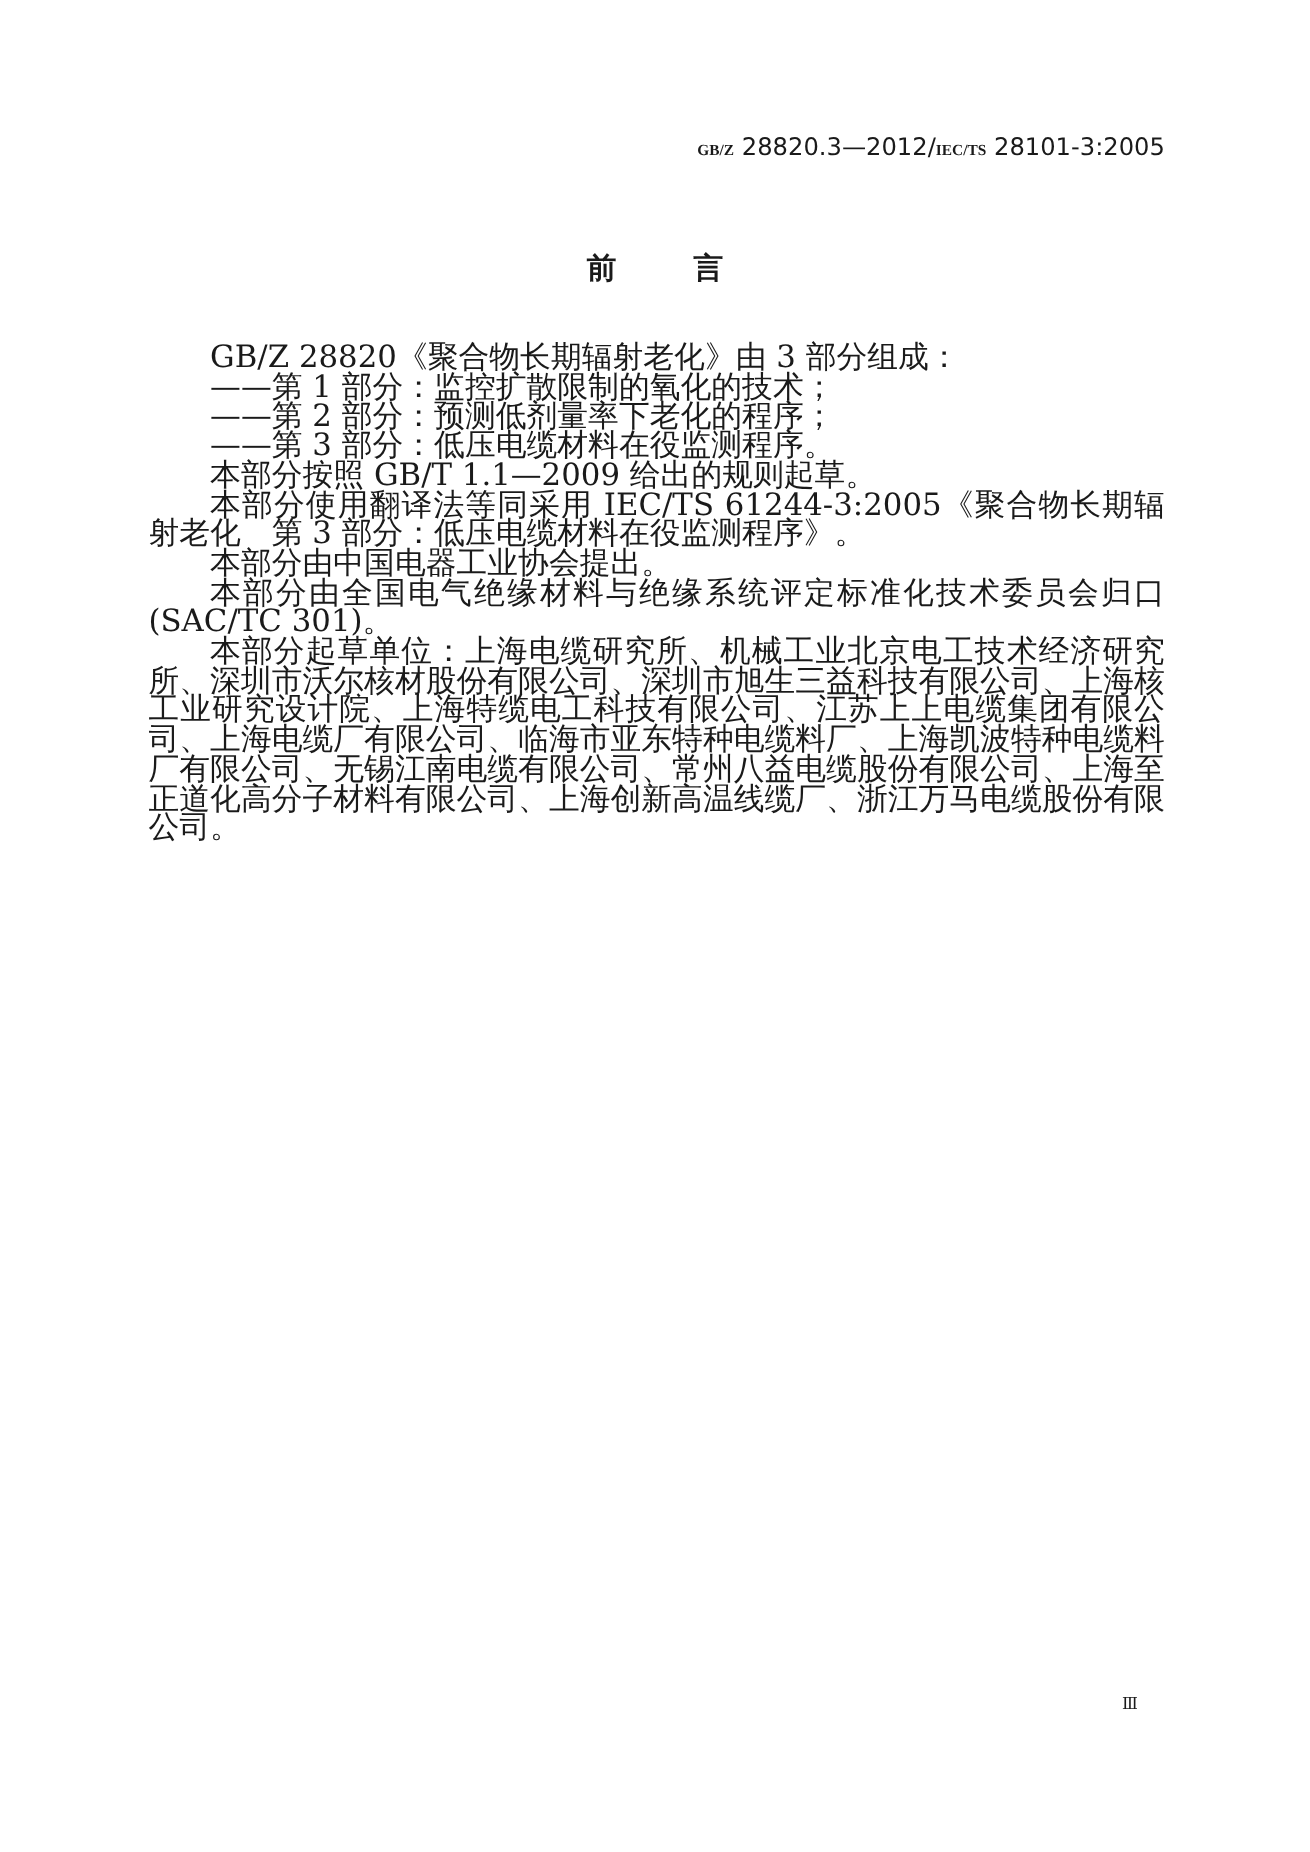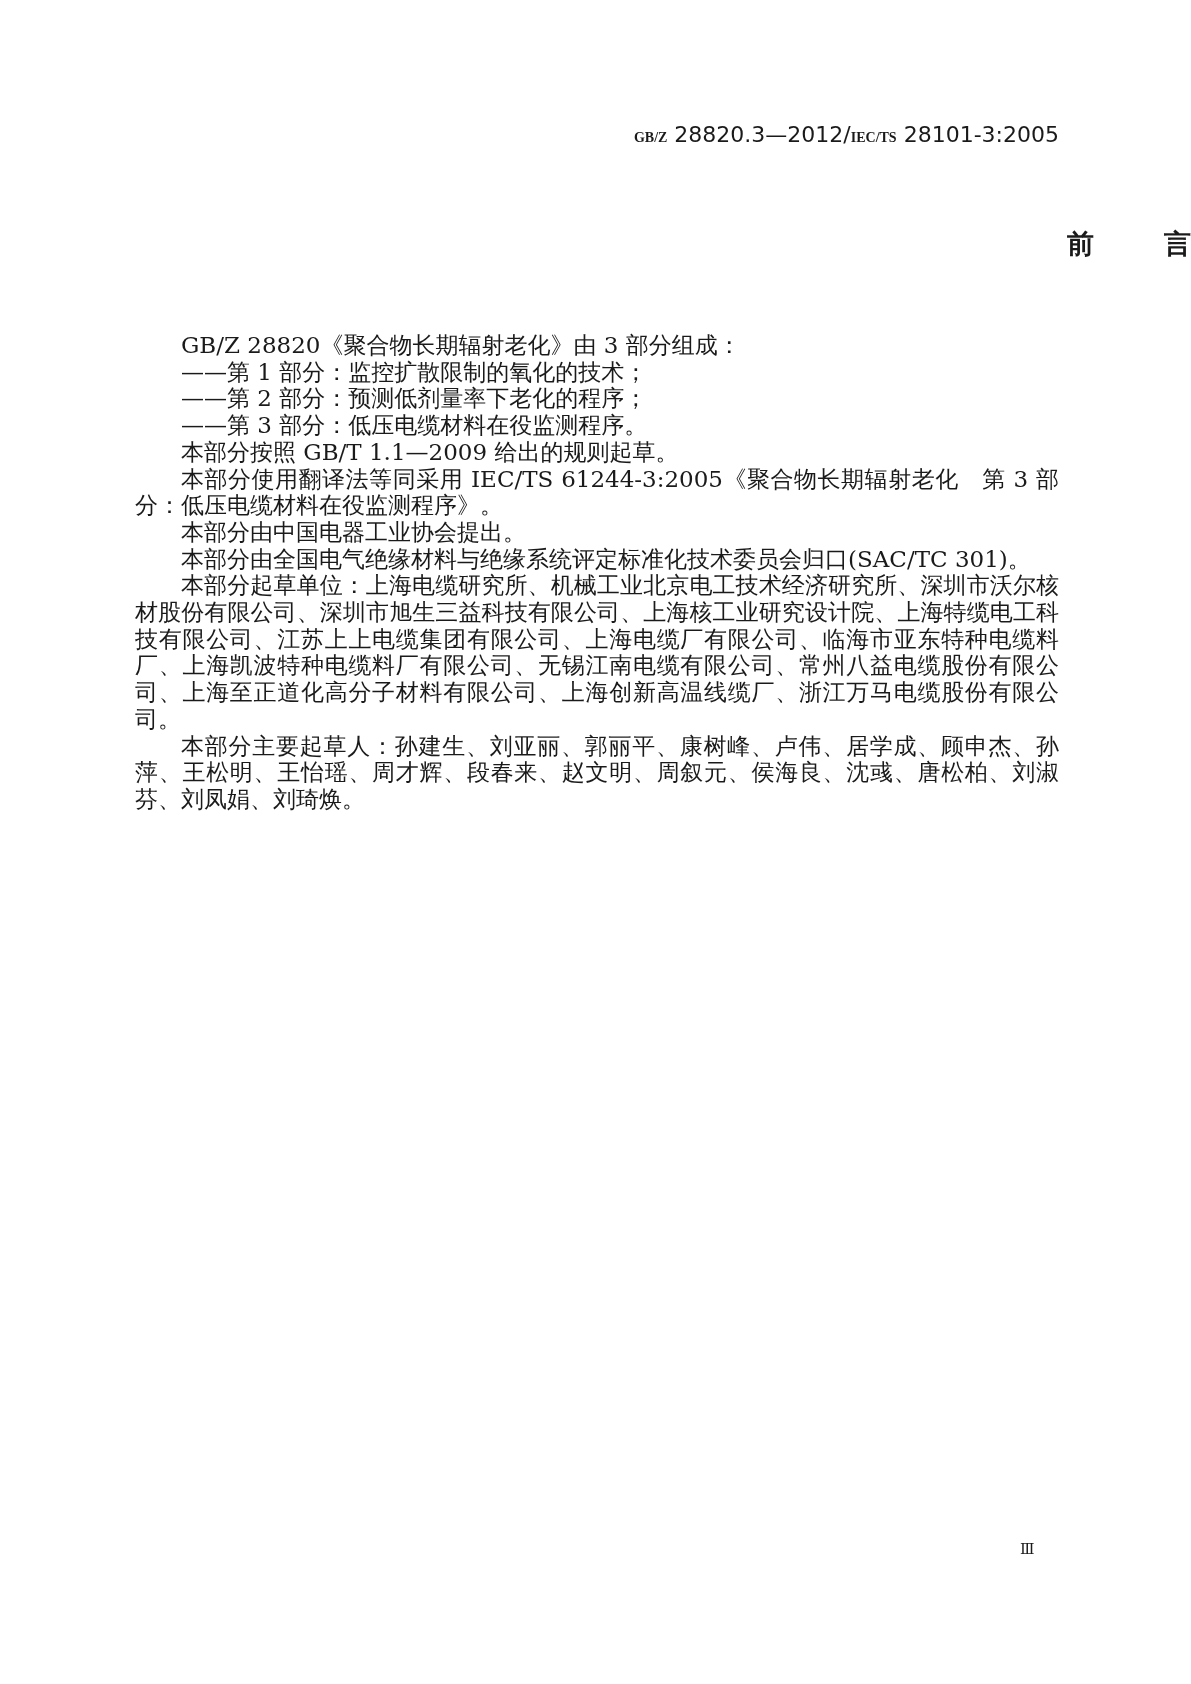--- a/index.html
+++ b/index.html
@@ -1,26 +1,26 @@
 <!DOCTYPE html>
 <html><head>
   <meta charset="utf-8">
   <style>
     html, body { margin: 0; padding: 0; background: #ffffff; }
     body { width: 1191px; height: 1684px; position: relative; overflow: hidden;
            font-family: "DejaVu Serif", "Liberation Serif", serif; color: #1a1a1a; }
     .header { position: absolute; top: 122px; right: 132px; font-size: 18px; white-space: nowrap; }
     .header .b { font-family: "Liberation Serif", serif; font-weight: bold; font-size: 14px; }
     .header .n { font-family: "DejaVu Sans", sans-serif; font-size: 22px; }
-    .title { position: absolute; top: 226px; left: 0; width: 1191px; text-align: right;
+    .title { position: absolute; top: 226px; left: 0; width: 1191px; text-align: center;
              font-family: "DejaVu Sans", sans-serif; font-weight: bold; font-size: 27px; letter-spacing: 0; }
     .title span { display: inline-block; }
     .title .gap { width: 70px; }
-    .content { position: absolute; top: 332px; left: 135px; width: 924px;
-               font-size: 23px; line-height: 26.7px; text-align: justify; }
+    .content { position: absolute; top: 312px; left: 135px; width: 924px;
+               font-size: 28px; line-height: 26.7px; text-align: justify; }
     .content p { margin: 0; text-indent: 2em; }
     .page-num { position: absolute; top: 1540px; left: 1020px; font-size: 15px;
                 font-family: "DejaVu Serif", serif; }
   </style>
 </head>
 <body>
 
 <div class="header">
   <span class="b">GB/Z</span><span class="n"> 28820.3—2012/</span><span class="b">IEC/TS</span><span class="n"> 28101-3:2005</span>
 </div>
@@ -32,16 +32,15 @@
 <div class="content">
   <p>GB/Z 28820《聚合物长期辐射老化》由 3 部分组成：</p>
   <p>——第 1 部分：监控扩散限制的氧化的技术；</p>
   <p>——第 2 部分：预测低剂量率下老化的程序；</p>
   <p>——第 3 部分：低压电缆材料在役监测程序。</p>
   <p>本部分按照 GB/T 1.1—2009 给出的规则起草。</p>
   <p>本部分使用翻译法等同采用 IEC/TS 61244-3:2005《聚合物长期辐射老化　第 3 部分：低压电缆材料在役监测程序》。</p>
   <p>本部分由中国电器工业协会提出。</p>
   <p>本部分由全国电气绝缘材料与绝缘系统评定标准化技术委员会归口(SAC/TC 301)。</p>
   <p>本部分起草单位：上海电缆研究所、机械工业北京电工技术经济研究所、深圳市沃尔核材股份有限公司、深圳市旭生三益科技有限公司、上海核工业研究设计院、上海特缆电工科技有限公司、江苏上上电缆集团有限公司、上海电缆厂有限公司、临海市亚东特种电缆料厂、上海凯波特种电缆料厂有限公司、无锡江南电缆有限公司、常州八益电缆股份有限公司、上海至正道化高分子材料有限公司、上海创新高温线缆厂、浙江万马电缆股份有限公司。</p>
-  <p>本部分主要起草人：孙建生、刘亚丽、郭丽平、康树峰、卢伟、居学成、顾申杰、孙萍、王松明、王怡瑶、周才辉、段春来、赵文明、周叙元、侯海良、沈彧、唐松柏、刘淑芬、刘凤娟、刘琦焕。</p>
 </div>
 
 <div class="page-num">Ⅲ</div>
 
 </body></html>

